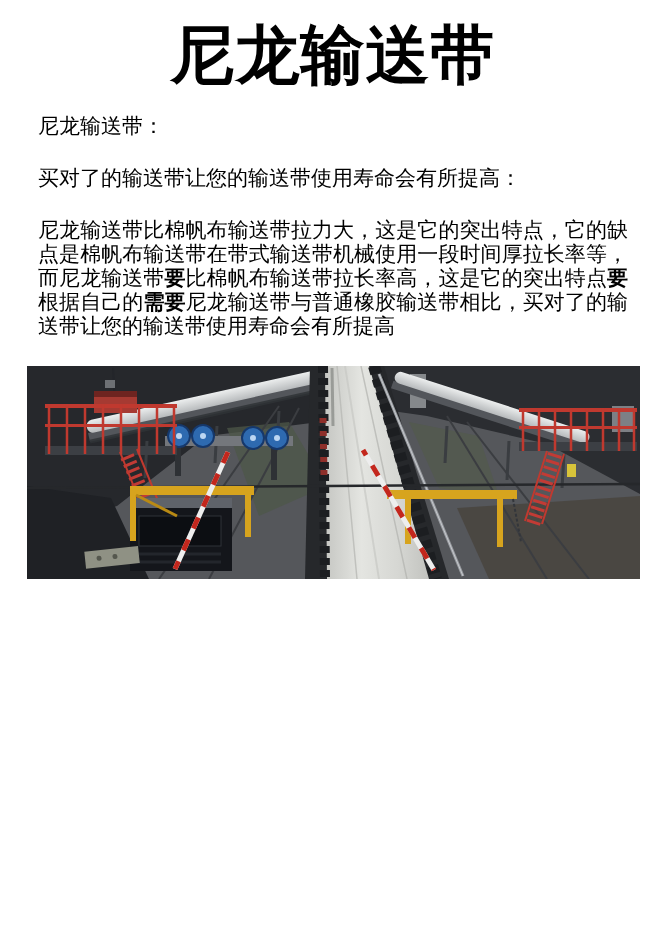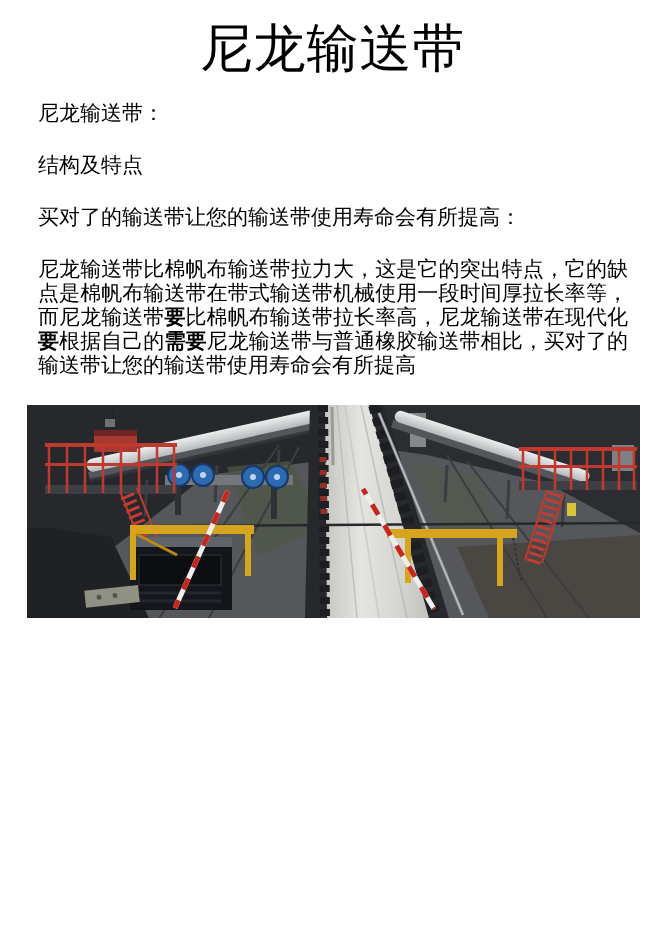--- a/index.html
+++ b/index.html
@@ -4,23 +4,23 @@
 <title>尼龙输送带</title>
 <style>
   html,body{margin:0;padding:0;background:#ffffff;}
   body{
     width:666px;height:930px;overflow:hidden;
     font-family:"Liberation Sans","DejaVu Sans",sans-serif;
     color:#000;
   }
   .page{width:666px;}
   h1.page-title{
-    font-size:52px;
+    font-size:64px;
     line-height:1.1;
-    font-weight:400;
+    font-weight:700;
     text-align:center;
     margin:20px 0 24px 0;
     letter-spacing:1px;
   }
   .body-text{
     padding:0 38px;
     font-size:21px;
     line-height:24px;
     letter-spacing:0;
   }
@@ -35,23 +35,22 @@
 </style>
 </head>
 <body>
 
 <div class="page">
 
   <h1 class="page-title">尼龙输送带</h1>
 
   <div class="body-text">
       <p><span>尼龙输送带：</span></p>
-      <p><span>结构及特点</span></p>
       <p><span>买对了的输送带让您的输送带使用寿命会有所提高：</span></p>
-      <p><span>尼龙输送带比棉帆布输送带拉力大，这是它的突出特点，它的缺点是棉帆布输送带在带式输送带机械使用一段时间厚拉长率等，而尼龙输送带</span><span class="kw">要</span><span>比棉帆布输送带拉长率高，尼龙输送带在现代化</span><span class="kw">要</span><span>根据自己的</span><span class="kw">需要</span><span>尼龙输送带与普通橡胶输送带相比，买对了的输送带让您的输送带使用寿命会有所提高</span></p>
+      <p><span>尼龙输送带比棉帆布输送带拉力大，这是它的突出特点，它的缺点是棉帆布输送带在带式输送带机械使用一段时间厚拉长率等，而尼龙输送带</span><span class="kw">要</span><span>比棉帆布输送带拉长率高，这是它的突出特点</span><span class="kw">要</span><span>根据自己的</span><span class="kw">需要</span><span>尼龙输送带与普通橡胶输送带相比，买对了的输送带让您的输送带使用寿命会有所提高</span></p>
     </div>
 
   <figure class="photo">
     <svg viewBox="0 0 613 213" width="613" height="213">
       <defs>
         <linearGradient id="beltGrad" x1="0" y1="0" x2="1" y2="0">
           <stop offset="0" stop-color="#c6c7c3"></stop>
           <stop offset="0.35" stop-color="#e4e5e1"></stop>
           <stop offset="0.7" stop-color="#d6d7d3"></stop>
           <stop offset="1" stop-color="#c2c3bf"></stop>

